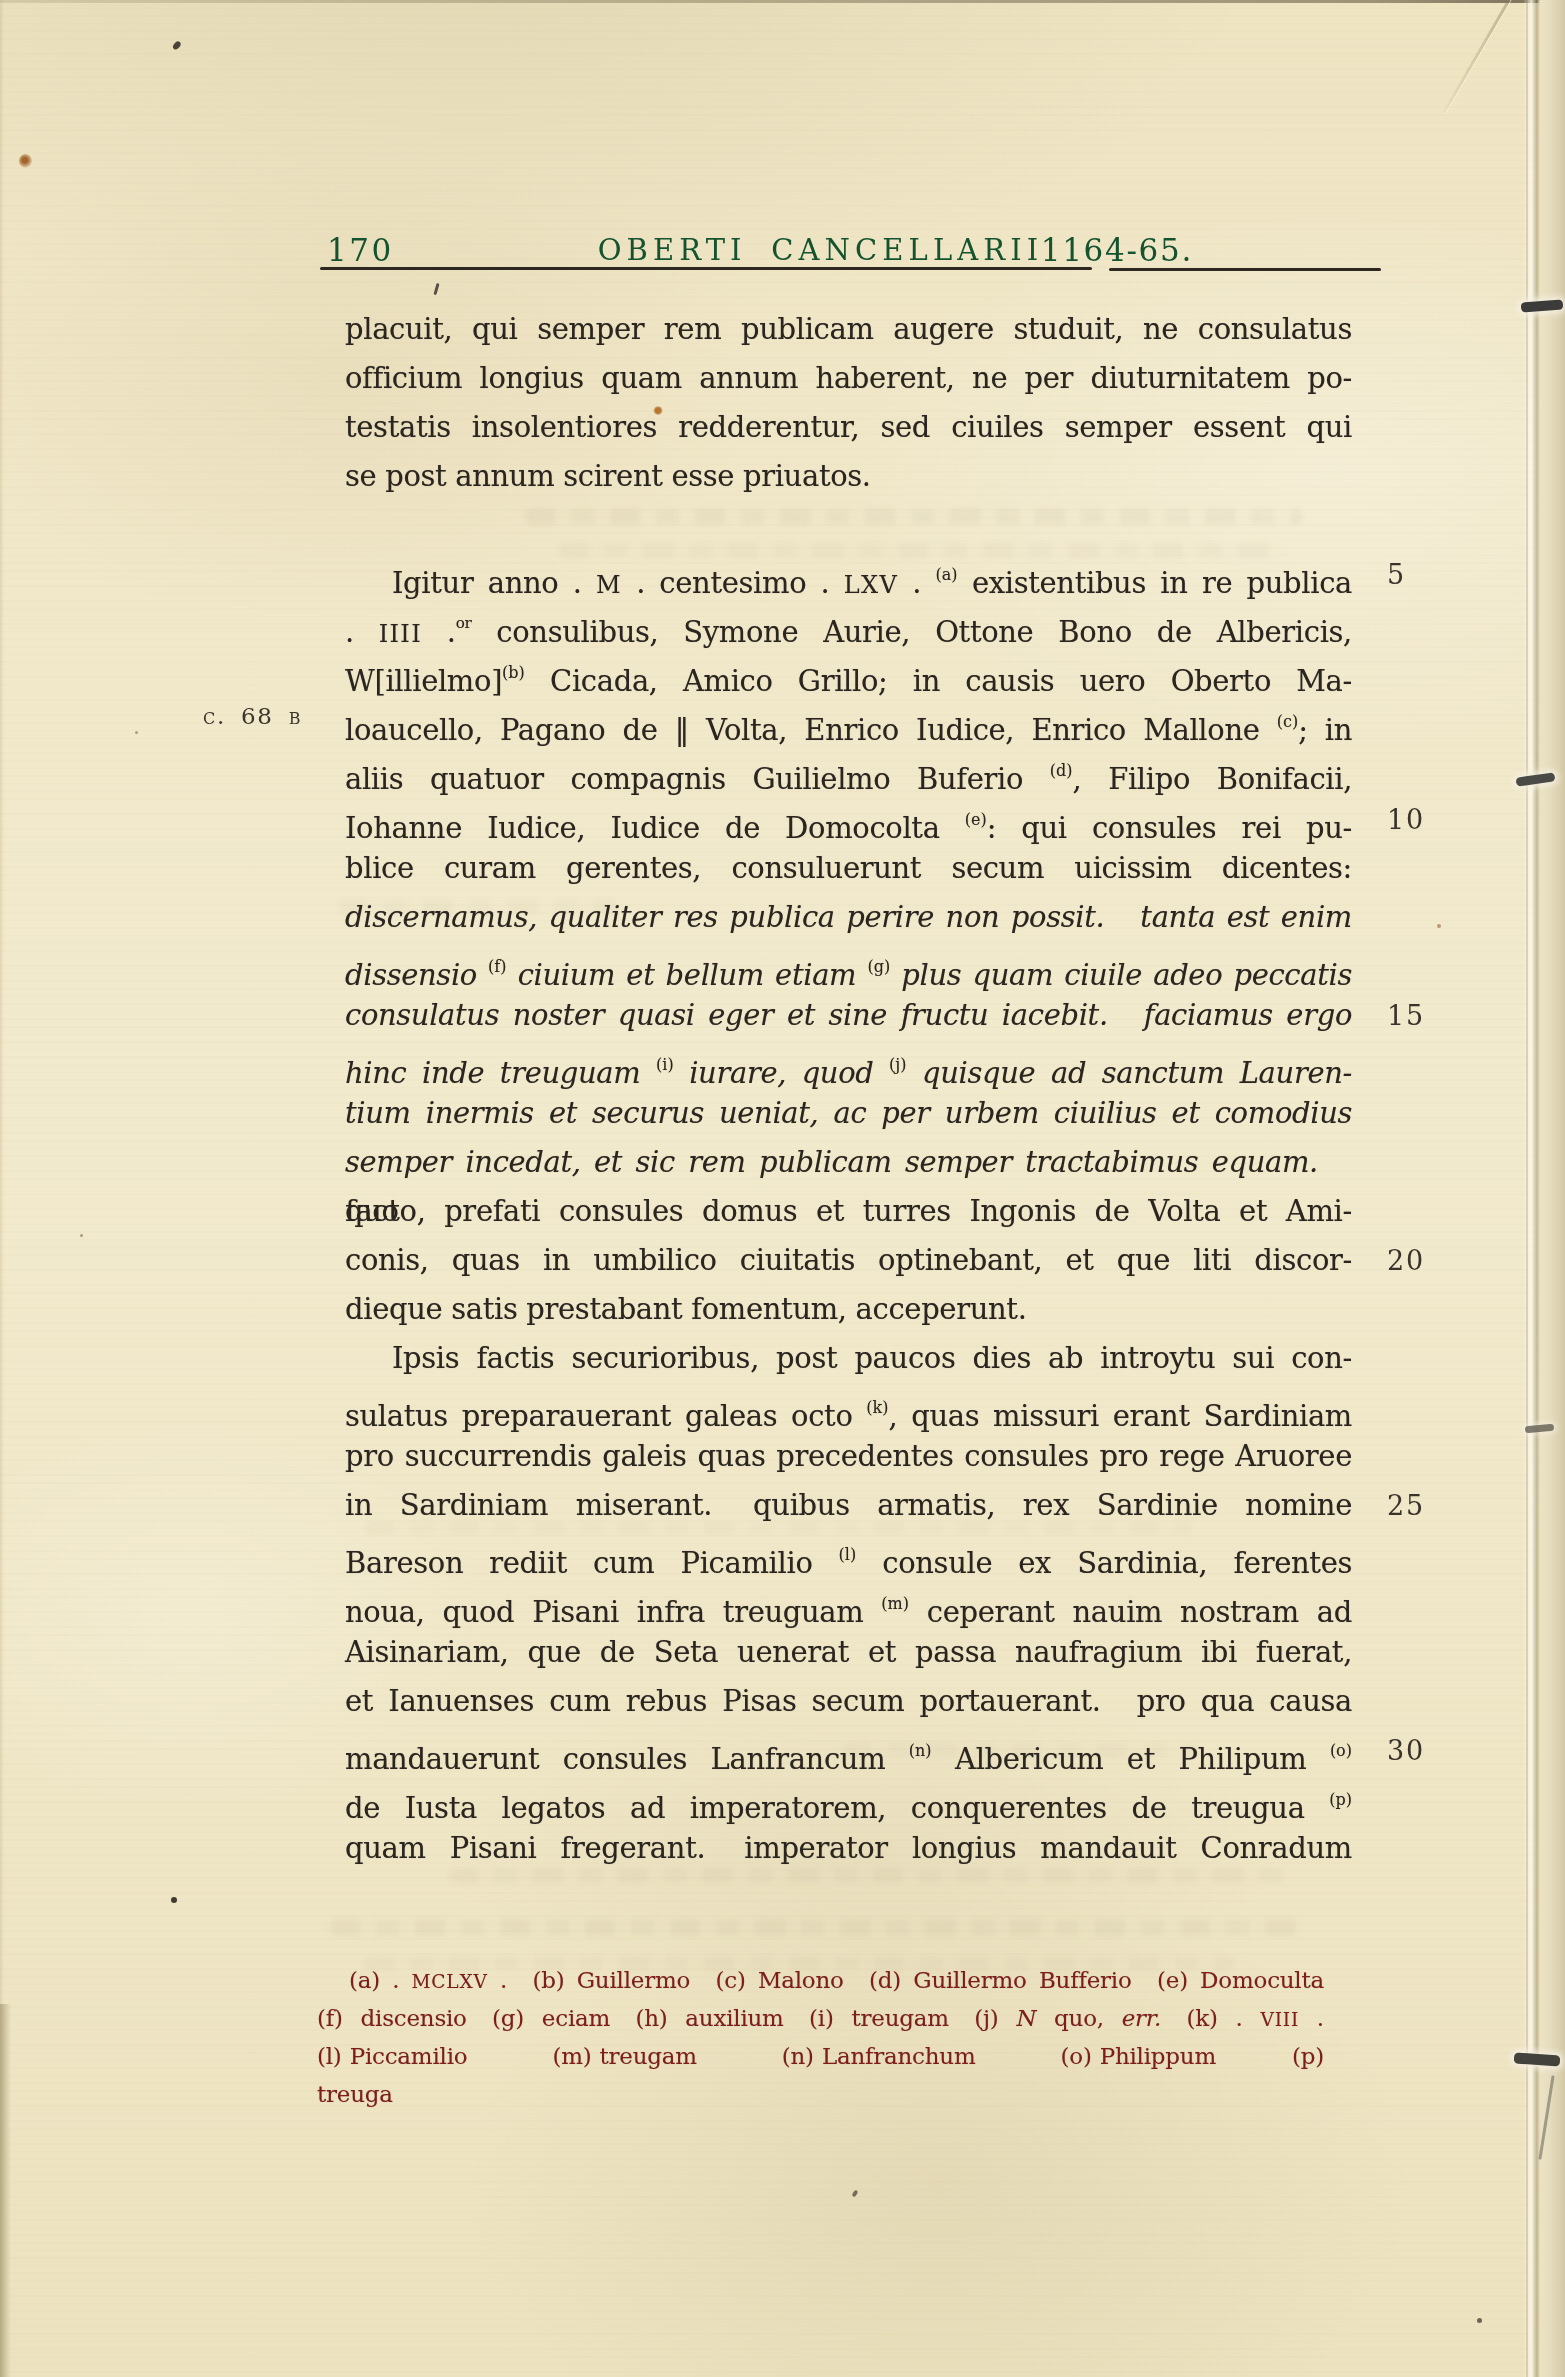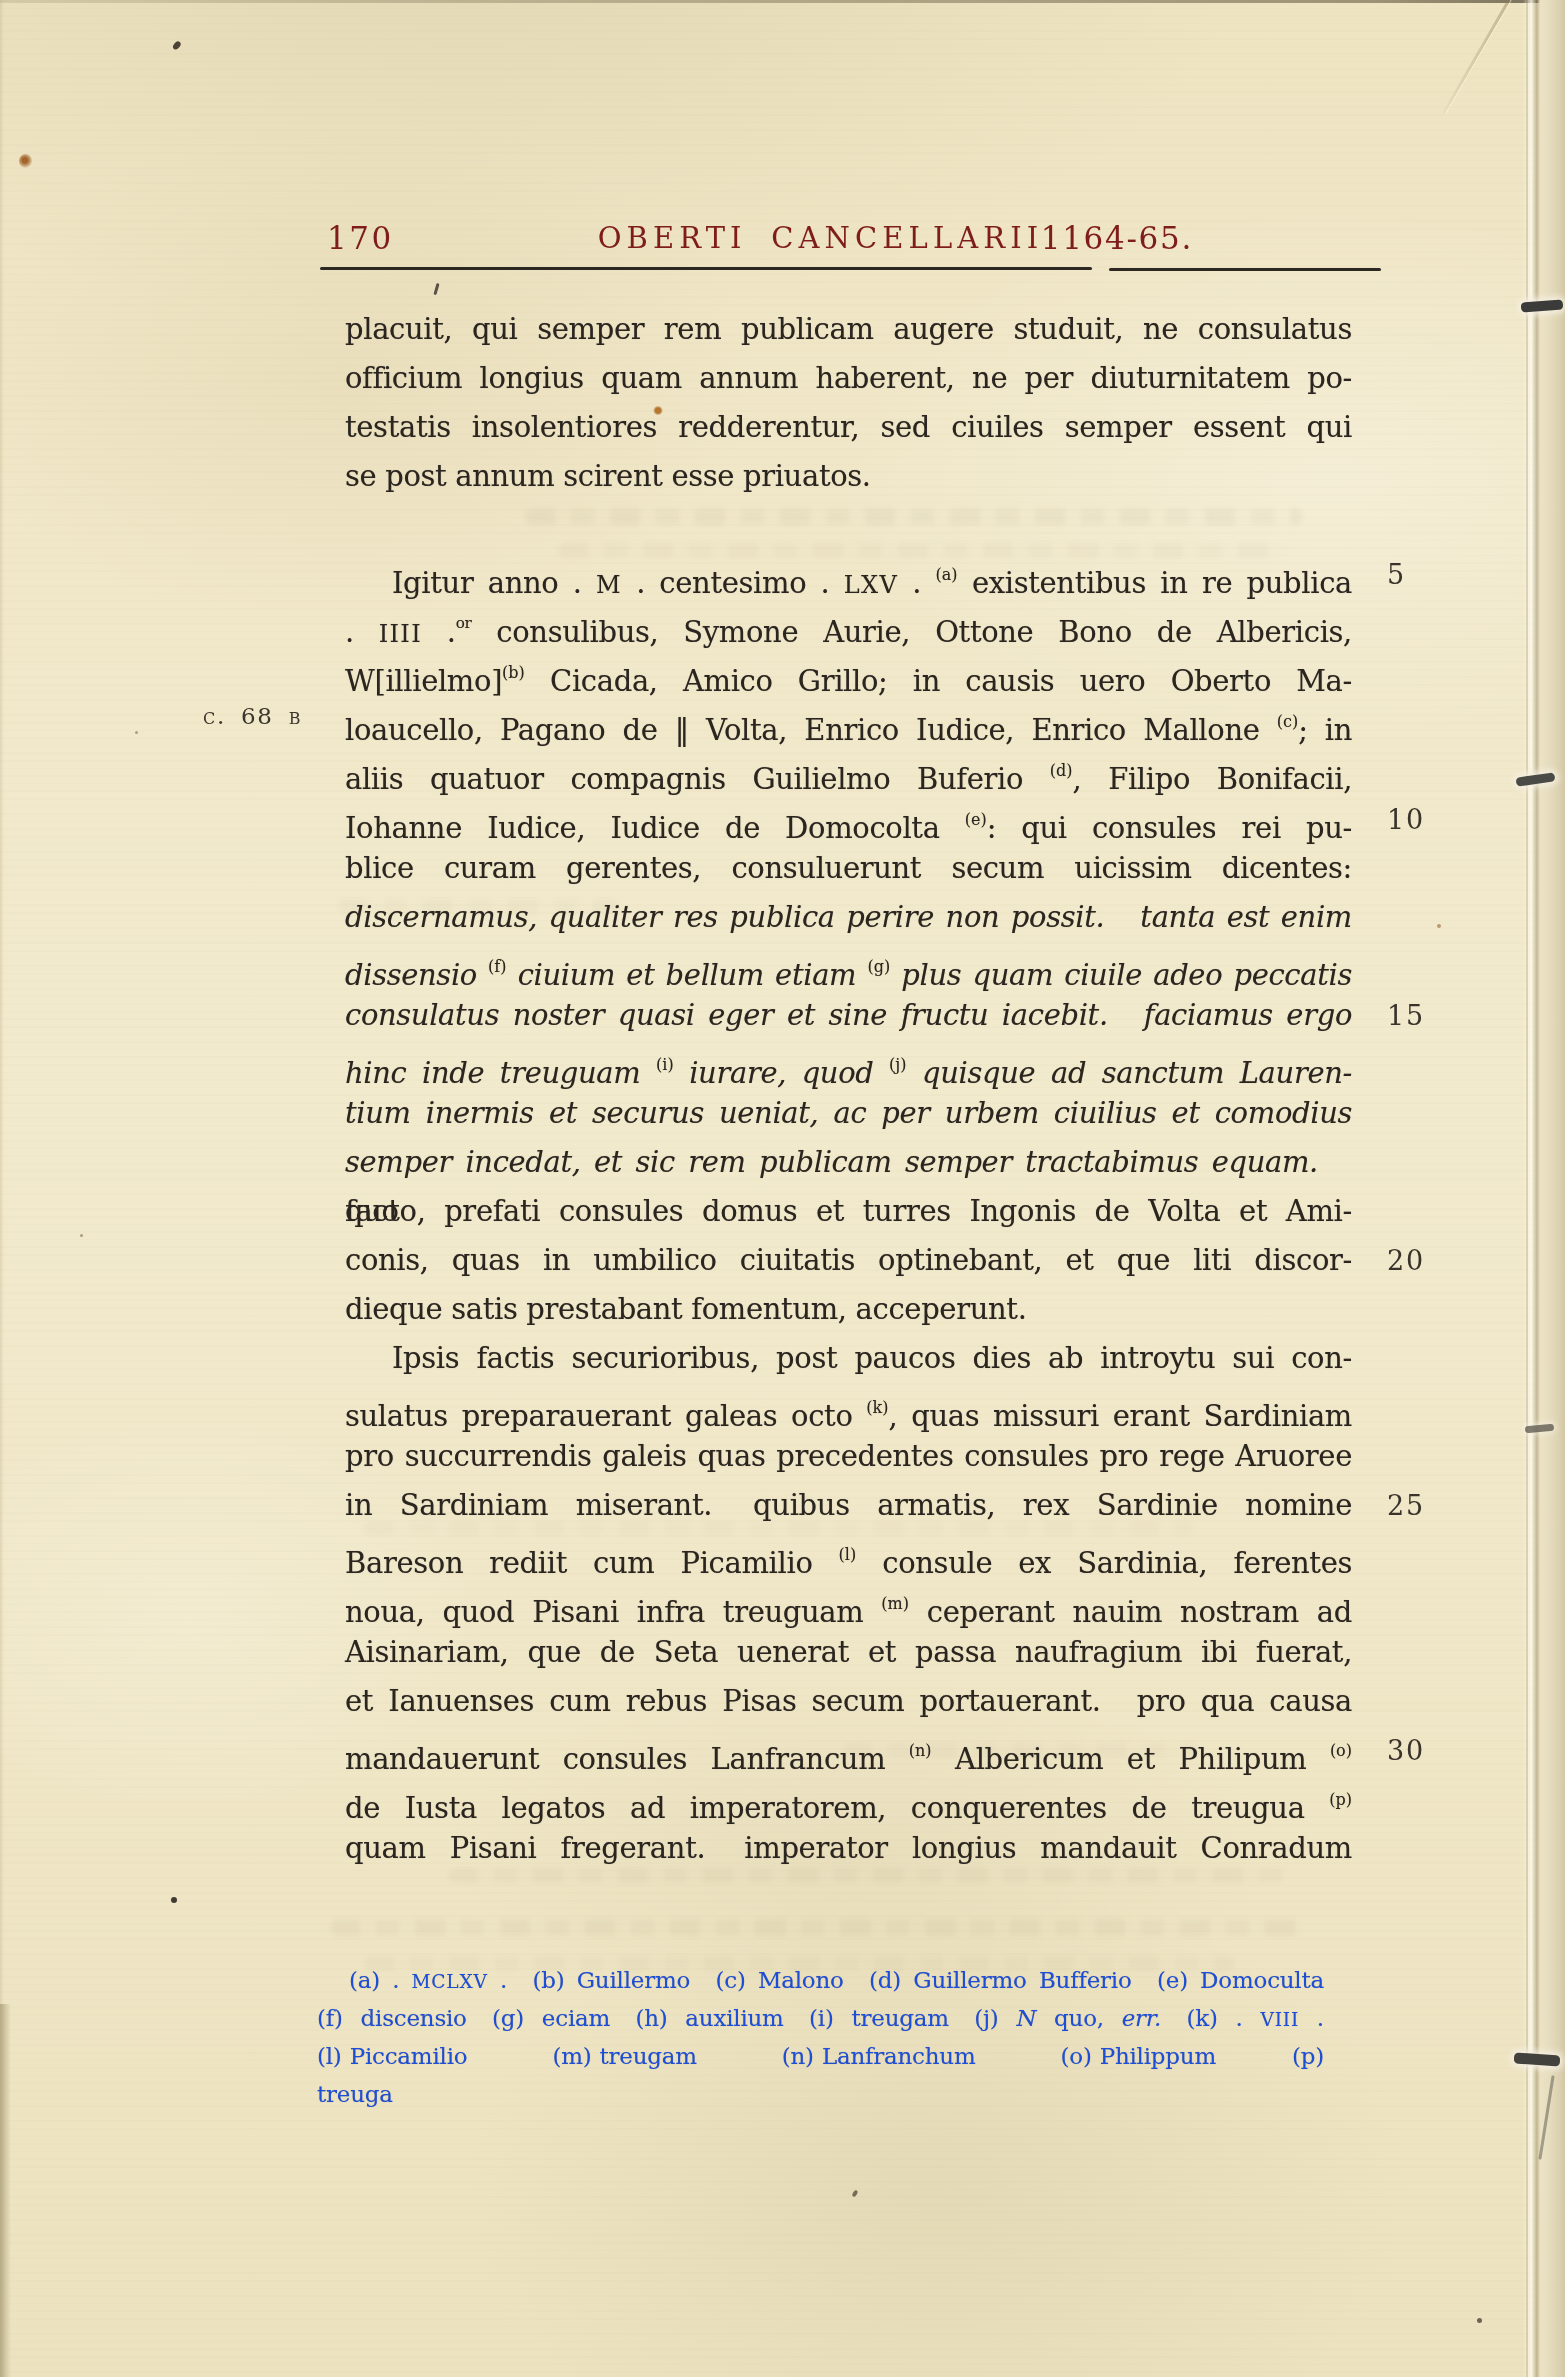--- a/index.html
+++ b/index.html
@@ -35,21 +35,21 @@
   .leftedge-soft{position:absolute;left:0;top:0;width:4.2px;height:2377px;background:linear-gradient(90deg,rgba(190,176,138,.35),rgba(190,176,138,0));}
 
   
   .crease-tr{position:absolute;left:1476px;top:-13.5px;width:2.5px;height:135px;transform:rotate(30deg);
     background:linear-gradient(180deg, rgba(140,122,80,.45), rgba(140,122,80,.05));box-shadow:0.8px 0 0.8px rgba(255,250,235,.6);}
 
   
   .stitch{position:absolute;border-radius:4.2px;}
 
   
-  .header{position:absolute;left:0;top:218px;width:1383px;height:41px;color:#7f1d1d;}
+  .header{position:absolute;left:0;top:230px;width:1383px;height:41px;color:#14532d;}
   .pagenum{position:absolute;left:327px;top:0;height:41px;line-height:41px;font-size:31px;letter-spacing:2.5px;}
   .runtitle{position:absolute;left:317px;top:0;width:1007px;height:41px;line-height:41px;text-align:center;
     font-size:29px;letter-spacing:5.1px;word-spacing:10.2px;}
   .years{position:absolute;right:190px;top:0;height:41px;line-height:41px;font-size:31px;letter-spacing:1.7px;}
   .rule{position:absolute;background:#2d2822;border-radius:1.7px;}
   .rule1{left:320px;top:267px;width:772px;height:3.4px;}
   .rule2{left:1109px;top:268px;width:272px;height:2.5px;}
 
   
   .marginnote{position:absolute;left:203px;top:699px;width:102px;height:34px;line-height:34px;
@@ -64,21 +64,21 @@
   .ln.ind{padding-left:47px;}
   .i{font-style:italic;}
   .sc{font-size:24px;letter-spacing:1.3px;}
   .sup{font-size:16px;vertical-align:12.7px;letter-spacing:0;}
   .supt{font-size:15.2px;vertical-align:14.4px;}
   .gap{display:inline-block;height:1.7px;}
   .lnum{position:absolute;left:1042px;top:0;height:49px;line-height:49px;font-size:27px;
     color:#39332b;letter-spacing:1.7px;text-align:left;text-shadow:none;}
 
   
-  .footblock{position:absolute;left:317px;top:1961px;width:1007px;color:#1d4ed8;text-shadow:0 0 0.8px rgba(43,37,30,.3);}
+  .footblock{position:absolute;left:317px;top:1961px;width:1007px;color:#7f1d1d;text-shadow:0 0 0.8px rgba(43,37,30,.3);}
   .fl{position:relative;height:38px;line-height:38px;font-size:23px;letter-spacing:-.01em;
     text-align:justify;text-align-last:justify;-moz-text-align-last:justify;}
   .fl.last{text-align-last:left;-moz-text-align-last:left;}
   .fl.ind{padding-left:32px;}
   .fl .sc{font-size:18.6px;letter-spacing:0.8px;}
 
   
   .ghost{position:absolute;border-radius:7.6px;filter:blur(2.5px);
     background:repeating-linear-gradient(90deg, rgba(125,112,88,.15) 0 30.5px, rgba(125,112,88,.02) 30.5px 46px, rgba(125,112,88,.12) 46px 69px, rgba(125,112,88,.02) 69px 85px);}
 

